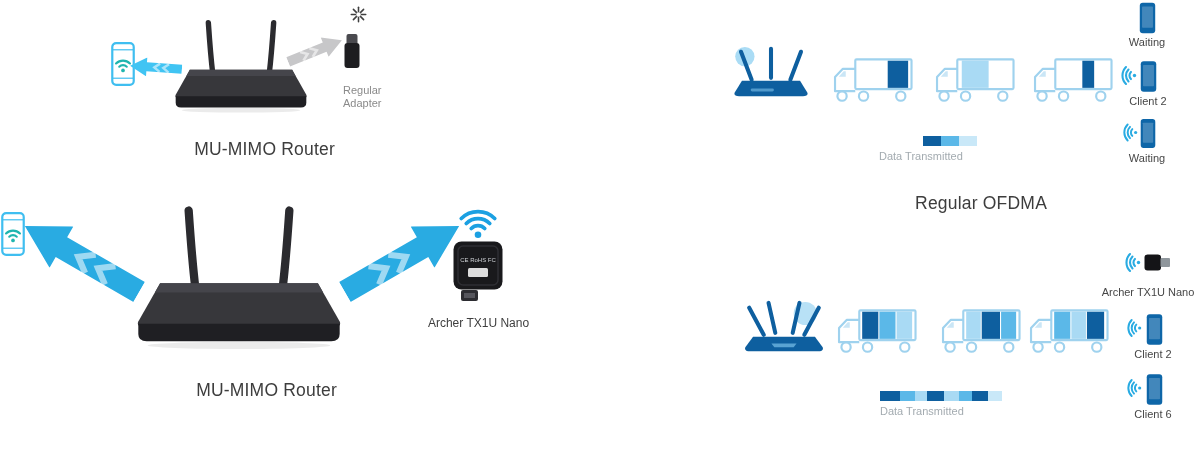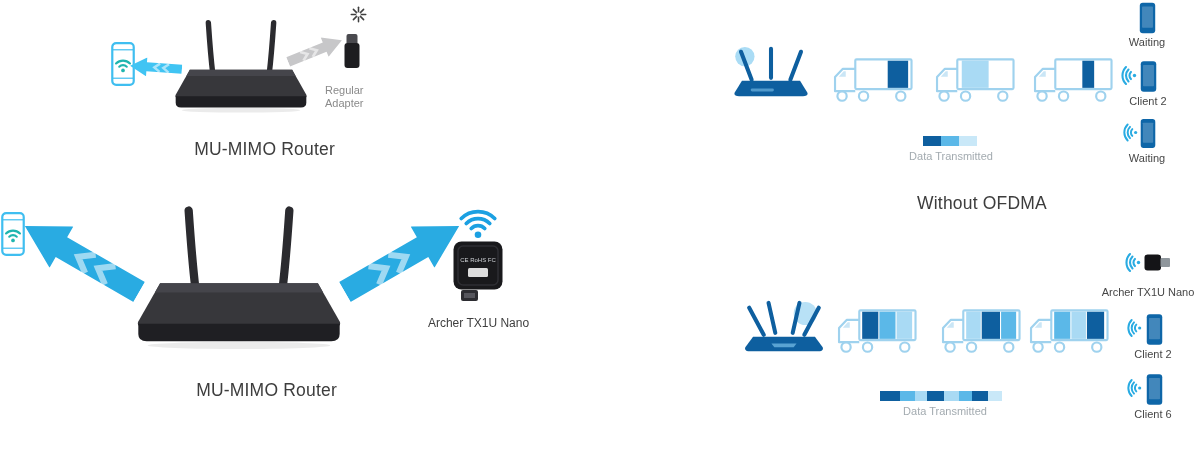--- a/index.html
+++ b/index.html
@@ -1,21 +1,21 @@
 <!DOCTYPE html>
 <html><head>
 <meta charset="utf-8">
 <style>
   * { margin:0; padding:0; box-sizing:border-box; }
   html,body { background:#fff; font-family:"Liberation Sans", sans-serif; }
   .stage { position:relative; width:1200px; height:458px; background:#fff; overflow:hidden; }
   .abs { position:absolute; }
   svg { display:block; overflow:visible; }
   .title { font-size:17.5px; color:#3d3d3d; text-align:right; letter-spacing:.2px; }
-  .caption { font-size:11px; color:#a3abb0; text-align:center; }
+  .caption { font-size:11px; color:#a3abb0; text-align:left; }
   .client-label { font-size:11px; color:#464646; text-align:center; }
   .small-label { font-size:11px; color:#8a8a8a; line-height:13px; }
   .nano-label { font-size:12px; color:#3e3e3e; text-align:center; }
   .bar { display:flex; height:10px; }
   .bar div { height:100%; }
 </style>
 </head>
 <body>
 
 <div class="stage">
@@ -111,21 +111,21 @@
           <line x1="1.5" y1="10" x2="18.5" y2="10"></line>
         <line x1="4" y1="4" x2="16" y2="16"></line>
           <line x1="16" y1="4" x2="4" y2="16"></line>
       </g>
       <circle cx="10" cy="10" r="2.6" fill="#fff"></circle>
     </svg>
     <svg class="abs" style="left:342px;top:32px" width="20" height="38" viewBox="0 0 20 36">
       <rect x="4.5" y="1" width="11" height="11" rx="2" fill="#4a4a4f"></rect>
       <rect x="2.5" y="10" width="15" height="25" rx="3" fill="#1d1d20"></rect>
     </svg>
-    <div class="abs small-label" style="left:325px;top:84px;width:60px">Regular Adapter</div>
+    <div class="abs small-label" style="left:343px;top:84px;width:60px">Regular Adapter</div>
     <div class="abs title" style="left:150px;top:139px;width:185px">MU-MIMO Router</div>
   </div>
 
   <div class="abs" style="left:0;top:0;width:600px;height:458px">
     <svg class="abs" style="left:1px;top:212px;color:#3fbef0" width="24" height="44" viewBox="0 0 26 48">
         <use href="#phone-o"></use>
       </svg>
     <svg class="abs" style="left:16px;top:235px;color:#29abe2;transform:rotate(30deg)" width="132" height="48" viewBox="0 0 150 54">
         <use href="#arrow-left"></use>
       </svg>
@@ -195,21 +195,21 @@
     <div class="abs client-label" style="left:1116px;top:95px;width:64px">Client 2</div>
 
     <svg class="abs" style="left:1122px;top:121px;color:#29abe2" width="16" height="23" viewBox="0 0 34 48">
         <use href="#signal-left"></use>
       </svg>
     <svg class="abs" style="left:1140px;top:118px;color:#0e66a8" width="16" height="31" viewBox="0 0 18 34">
         <use href="#phone"></use>
       </svg>
     <div class="abs client-label" style="left:1117px;top:152px;width:60px">Waiting</div>
 
-    <div class="abs title" style="left:857px;top:193px;width:190px">Without OFDMA</div>
+    <div class="abs title" style="left:857px;top:193px;width:190px">Regular OFDMA</div>
   </div>
 
   <div class="abs" style="left:0;top:230px;width:1200px;height:228px">
     <svg class="abs" style="left:742px;top:69px" width="84" height="58" viewBox="0 0 86 60">
         <use href="#router-gaming"></use>
       </svg>
 
     <svg class="abs" style="left:832px;top:76px;color:#9fd2ee" width="86" height="50" viewBox="0 0 104 60">
       <g>
           <rect x="36.5" y="6.5" width="19.5" height="33" fill="#0e5f9f"></rect>

